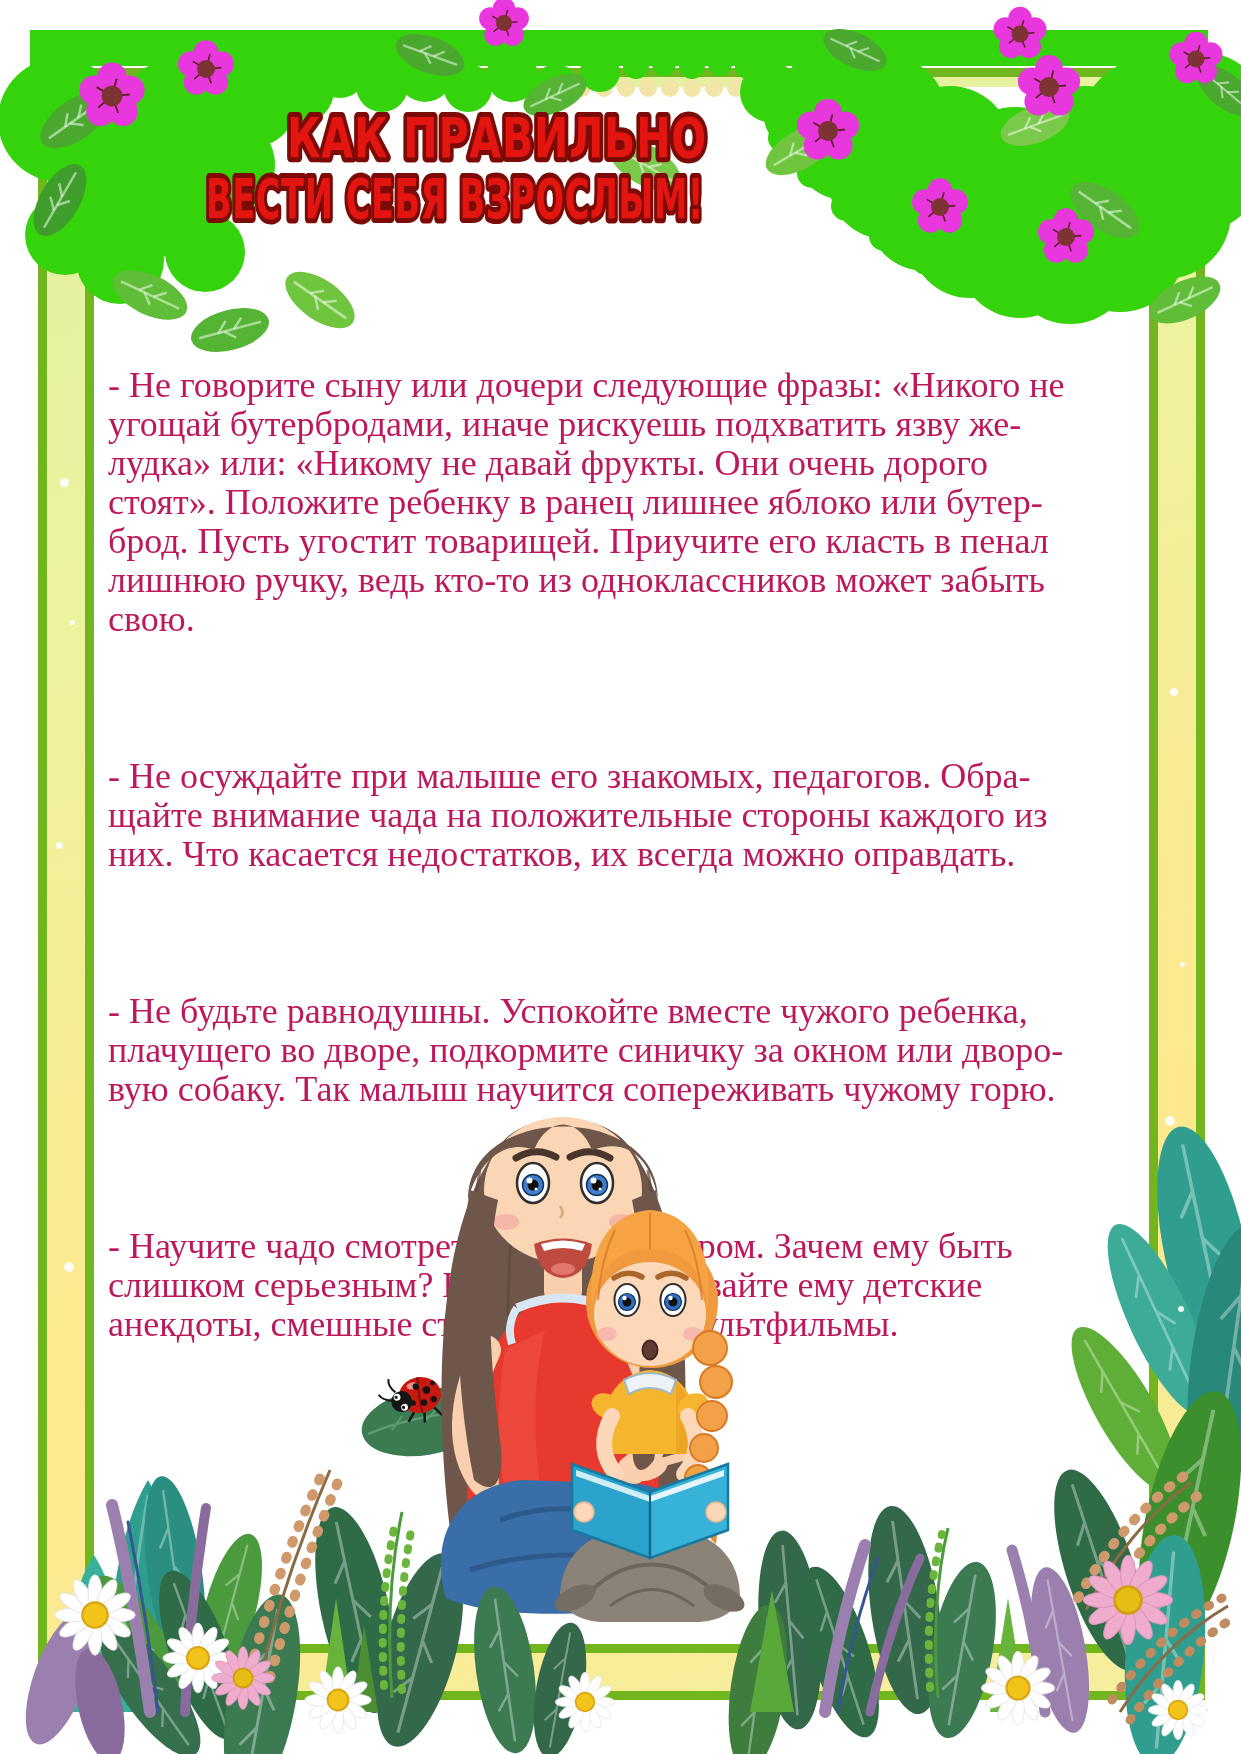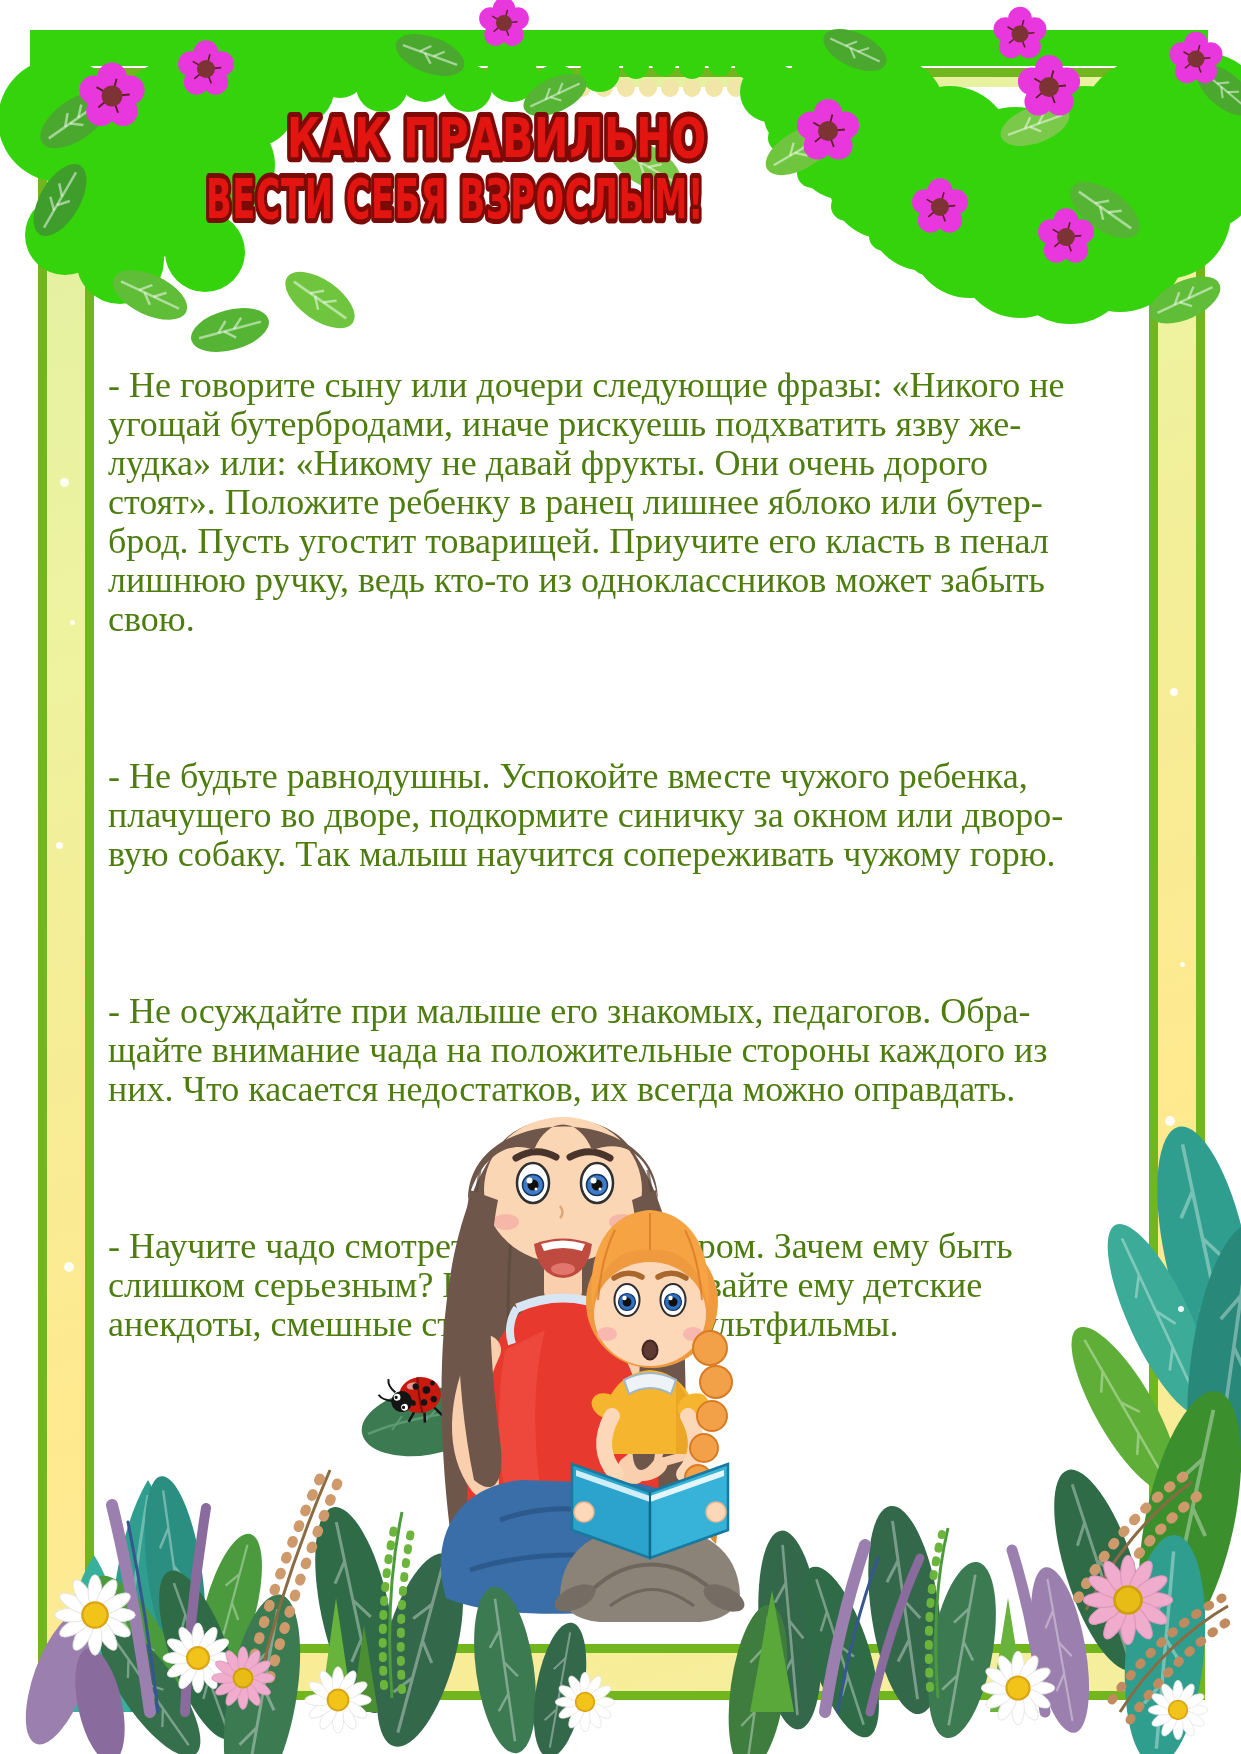--- a/index.html
+++ b/index.html
@@ -8,21 +8,21 @@
   
   .frame-outer{position:absolute;left:38px;top:68px;width:1167px;height:1632px;box-sizing:border-box;
     border:9px solid #71b51f;
     background:linear-gradient(163deg,#dff0a0 0%,#eef3a0 28%,#f6ec95 50%,#ffe98e 70%,#f4ef9f 100%);
     z-index:1;}
   .frame-inner{position:absolute;left:38px;right:38px;top:10px;bottom:38px;
     border:9px solid #71b51f;border-top:none;background:#fff;}
   .sparkle{position:absolute;background:#fff;border-radius:50%;opacity:.9;z-index:4;}
   
   .content{position:absolute;left:108px;top:288px;width:1040px;z-index:2;
-    color:#4d7c0f;font-size:36px;line-height:39px;white-space:pre;}
+    color:#be185d;font-size:36px;line-height:39px;white-space:pre;}
   .content p{margin:0 0 40px 0;}
   
   .top-decor{position:absolute;left:0;top:0;z-index:3;}
   .bottom-decor{position:absolute;left:0;top:1050px;z-index:3;}
   svg text.title{font-family:"DejaVu Sans",sans-serif;font-weight:bold;letter-spacing:1px;
     paint-order:stroke fill;stroke-linejoin:round;}
 </style>
 </head>
 <body>
 
@@ -42,26 +42,26 @@
   <div class="sparkle" style="left:1178px;top:1306px;width:6px;height:6px"></div>
 
   <div class="content">
     <p>- Не говорите сыну или дочери следующие фразы: «Никого не
 угощай бутербродами, иначе рискуешь подхватить язву же-
 лудка» или: «Никому не давай фрукты. Они очень дорого
 стоят». Положите ребенку в ранец лишнее яблоко или бутер-
 брод. Пусть угостит товарищей. Приучите его класть в пенал
 лишнюю ручку, ведь кто-то из одноклассников может забыть
 свою.</p>
+    <p>- Не осуждайте при малыше его знакомых, педагогов. Обра-
+щайте внимание чада на положительные стороны каждого из
+них. Что касается недостатков, их всегда можно оправдать.</p>
     <p>- Не будьте равнодушны. Успокойте вместе чужого ребенка,
 плачущего во дворе, подкормите синичку за окном или дворо-
 вую собаку. Так малыш научится сопереживать чужому горю.</p>
-    <p>- Не осуждайте при малыше его знакомых, педагогов. Обра-
-щайте внимание чада на положительные стороны каждого из
-них. Что касается недостатков, их всегда можно оправдать.</p>
     <p>- Научите чадо смотреть на мир с юмором. Зачем ему быть
 слишком серьезным? Больше рассказывайте ему детские
 анекдоты, смешные стихи, забавные мультфильмы.</p>
   </div>
 
   <svg class="top-decor" width="1241" height="360" viewBox="0 0 1241 360">
     <defs>
       <g id="leaf">
         <ellipse rx="40" ry="20"></ellipse>
         <g stroke="rgba(255,255,255,.5)" stroke-width="2.5" fill="none">

